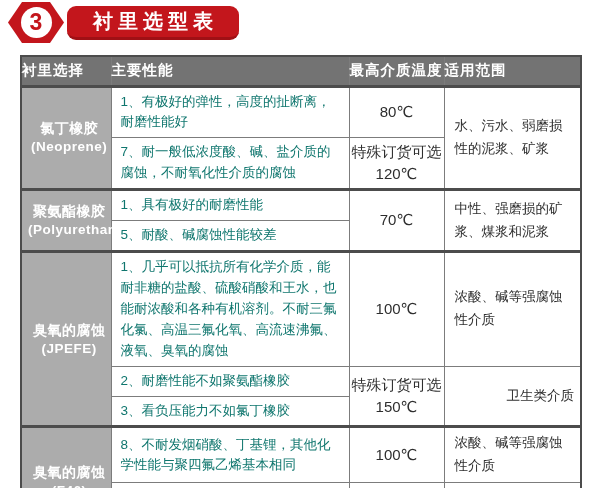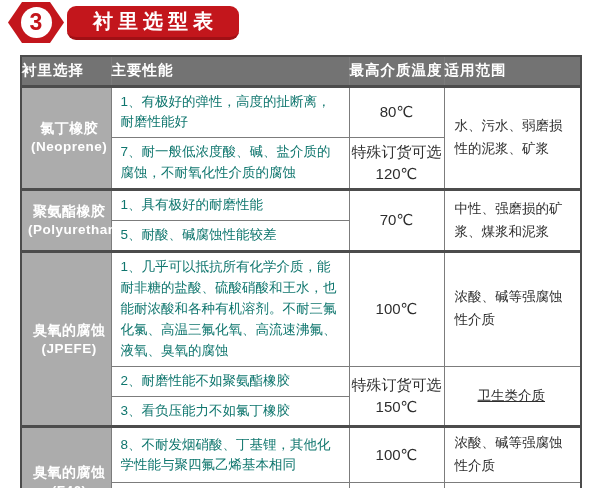--- a/index.html
+++ b/index.html
@@ -54,21 +54,21 @@
     padding: 4px 6px 4px 9px; line-height: 1.55;
   }
   td.temp {
     color: #2e2e2e; font-size: 15px; text-align: center; vertical-align: middle;
     white-space: pre-line; line-height: 1.5; padding: 0;
   }
   td.scope {
     color: #2e2e2e; font-size: 13.5px; text-align: left; vertical-align: middle;
     padding: 4px 6px 4px 10px; line-height: 1.7;
   }
-  td.scope.center { text-align: center; padding-left: 4px; text-decoration: underline; }
+  td.scope.center { text-align: right; padding-left: 4px; }
 </style>
 </head>
 <body>
 
 <div class="heading">
   <div class="hexagon">
     <div class="hex-circle">
       <span class="hex-num">3</span>
     </div>
   </div>

